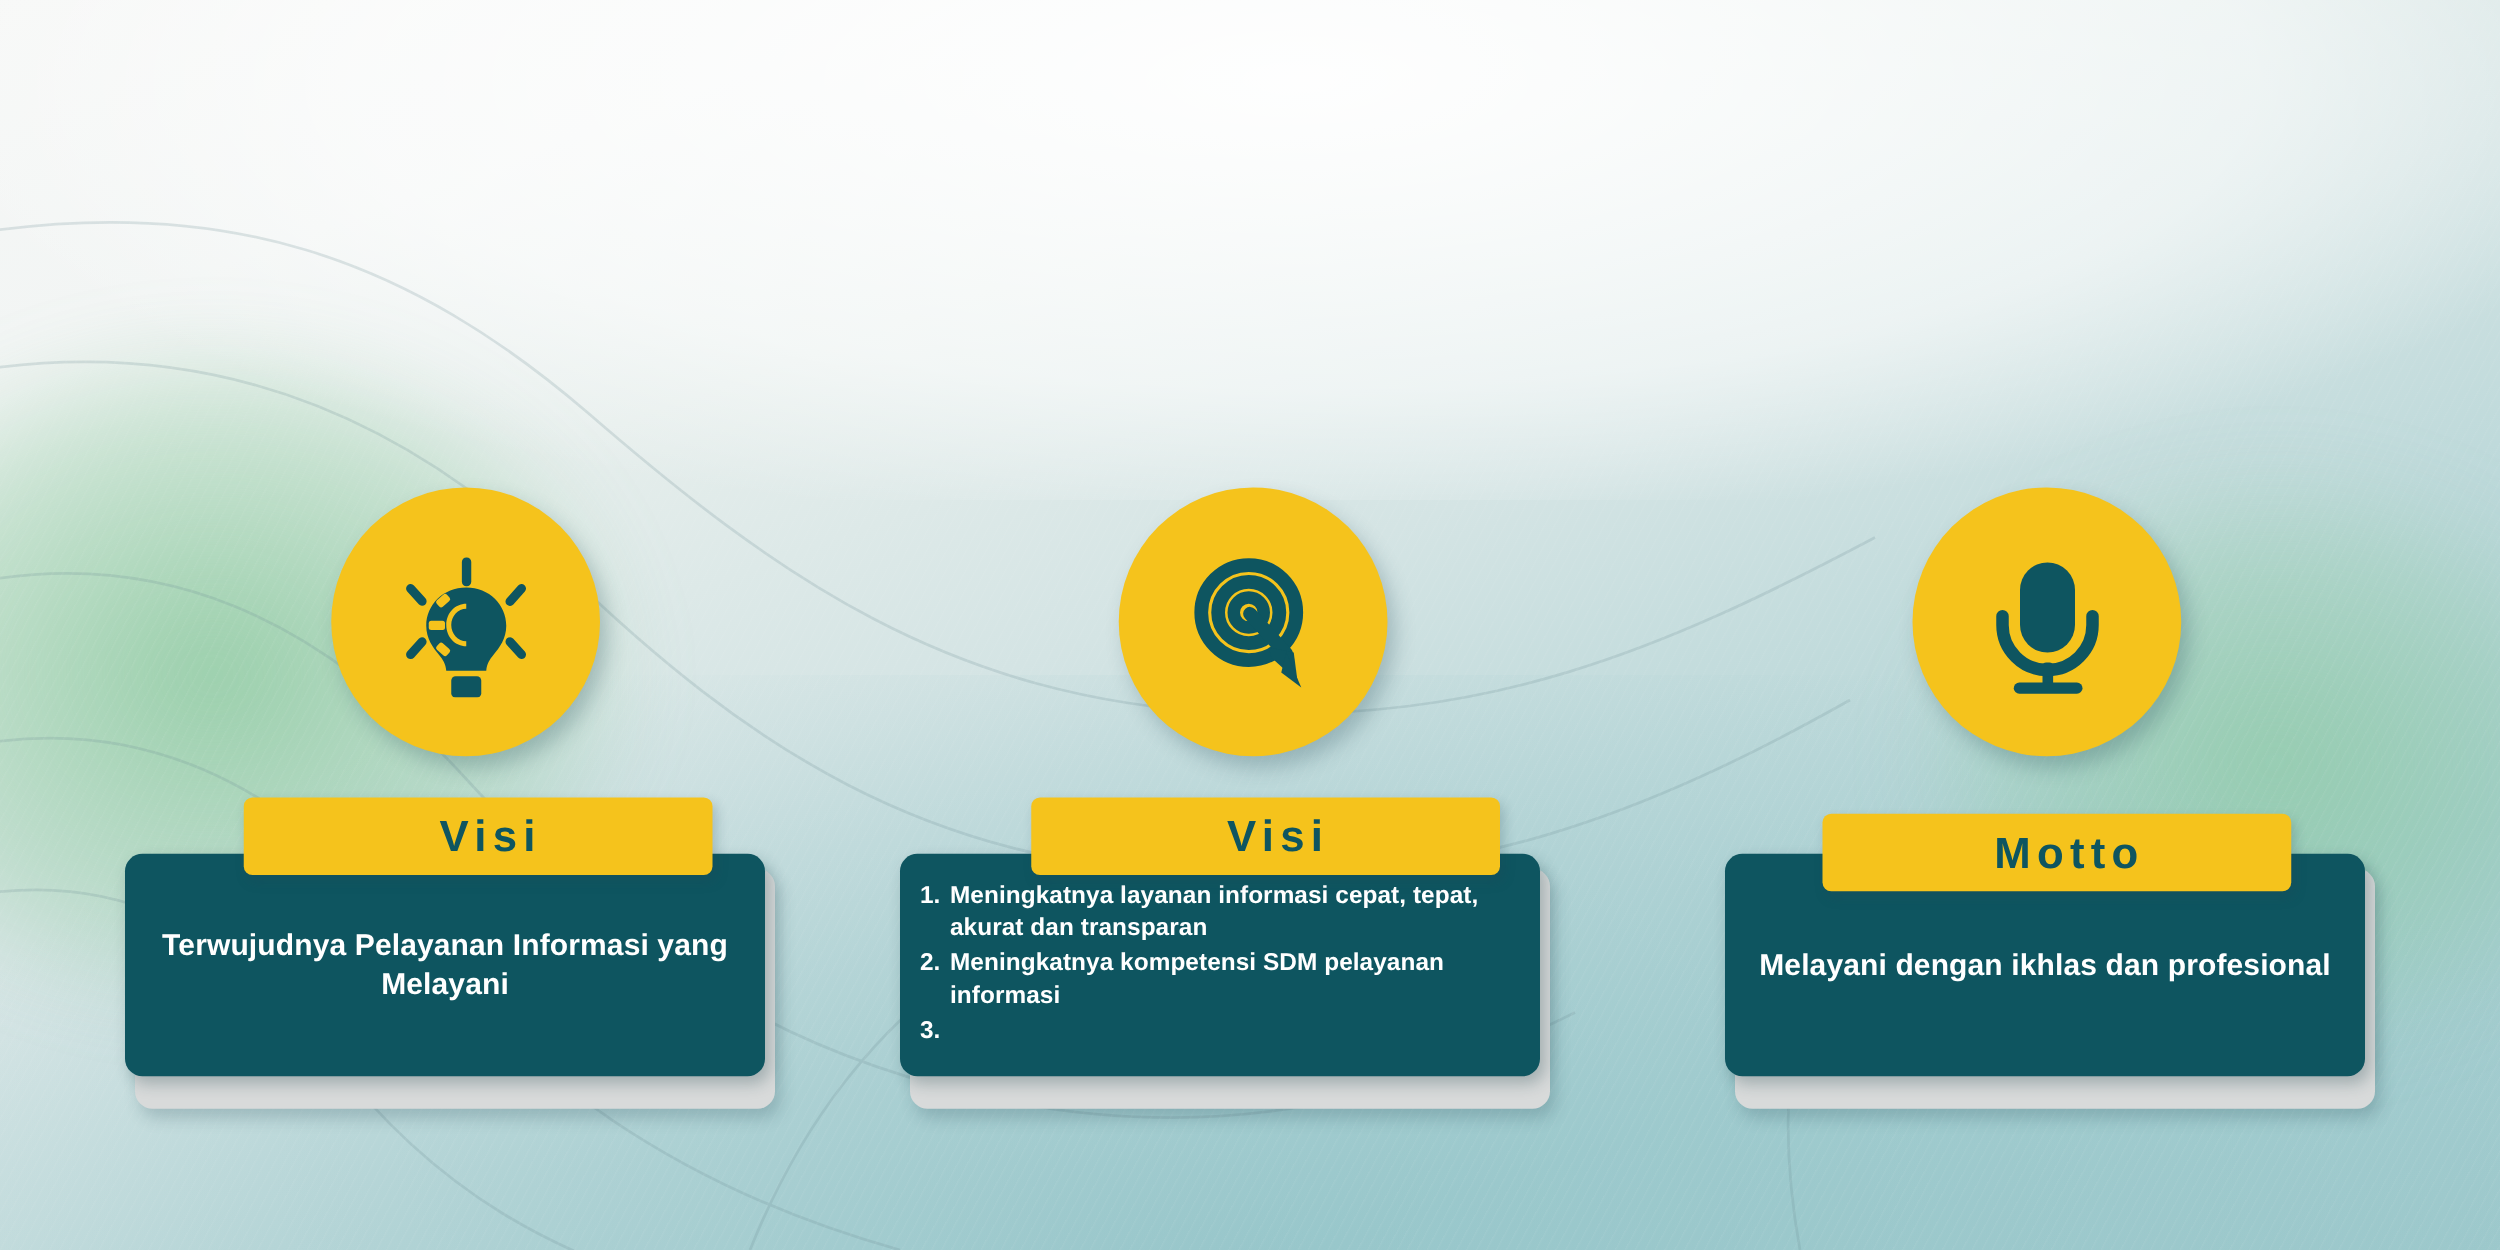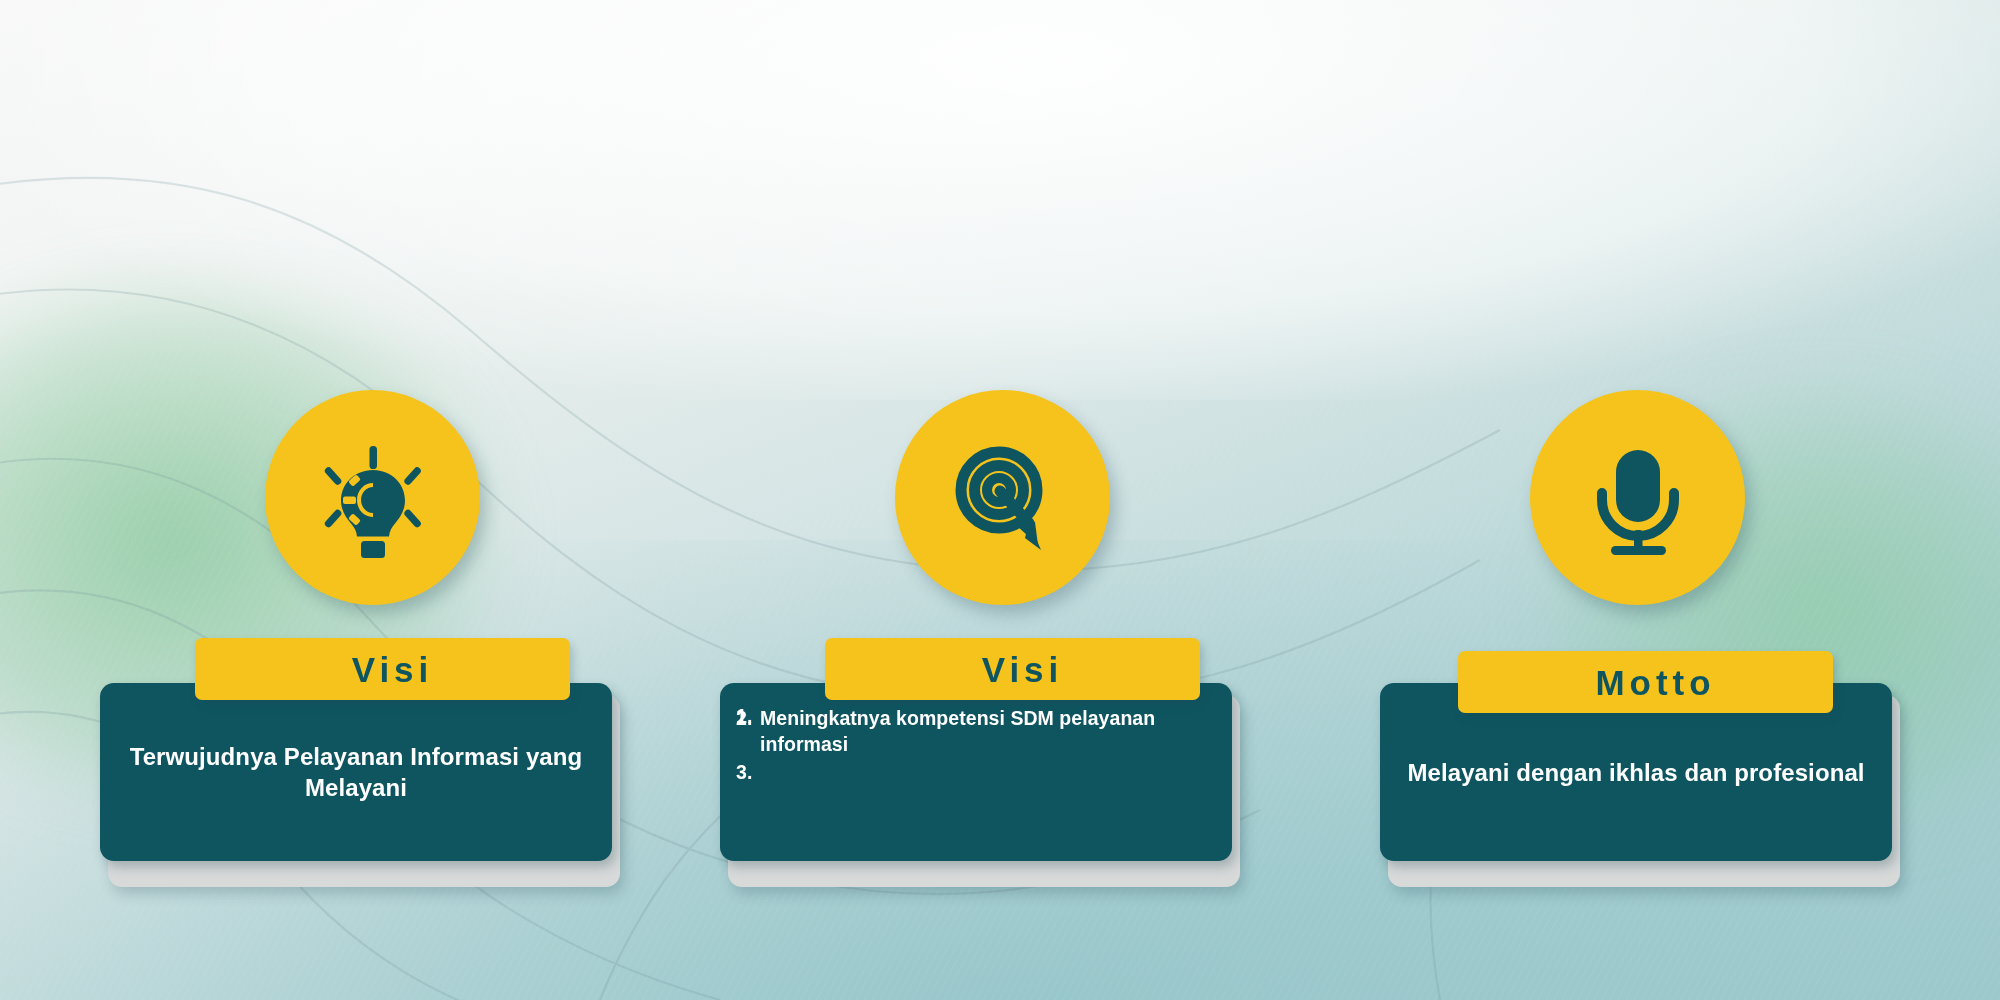--- a/index.html
+++ b/index.html
@@ -316,20 +316,21 @@
       </div>
       <div class="badge">
         <span>Visi</span>
       </div>
       <div class="card-stack">
         <div class="card-base"></div>
         <div class="card card-misi">
           <ul class="misi-list">
             <li class="misi-item">
               <span class="misi-num">1.</span>
+              <span>Meningkatnya layanan informasi cepat, tepat, akurat dan transparan</span>
             </li>
             <li class="misi-item">
               <span class="misi-num">2.</span>
               <span>Meningkatnya kompetensi SDM pelayanan informasi</span>
             </li>
             <li class="misi-item">
               <span class="misi-num">3.</span>
             </li>
           </ul>
         </div>

